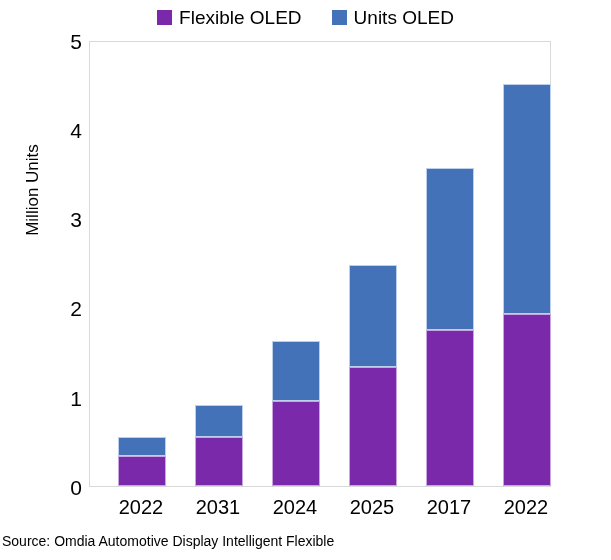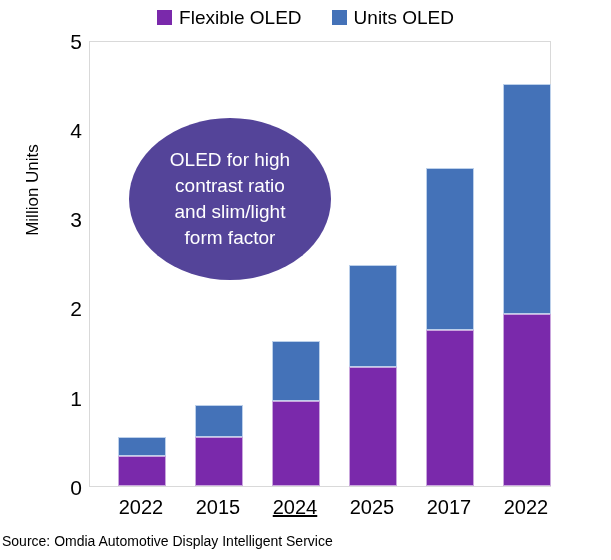--- a/index.html
+++ b/index.html
@@ -219,33 +219,25 @@
       </div>
 
       <div class="bar-group" style="left:413px;">
         <div class="seg seg-rigid" style="background:#4472B8; bottom:172px; height:230px;"></div>
         <div class="seg seg-flexible" style="background:#7A29AB; bottom:0; height:172px;"></div>
       </div>
 
     </div>
   </div>
 
-  <div class="callout">
-    <div class="callout-text">
-      <span>OLED for high</span><br>
-      <span>contrast ratio</span><br>
-      <span>and slim/light</span><br>
-      <span>form factor</span>
-    </div>
-  </div>
 
   <div class="xticks">
     <div class="xtick" style="left:7px;">2022</div>
-    <div class="xtick" style="left:84px;">2015</div>
-    <div class="xtick" style="left:161px;text-decoration:underline;">2024</div>
+    <div class="xtick" style="left:84px;">2031</div>
+    <div class="xtick" style="left:161px;">2024</div>
     <div class="xtick" style="left:238px;">2025</div>
     <div class="xtick" style="left:315px;">2017</div>
     <div class="xtick" style="left:392px;">2022</div>
   </div>
 
-  <div class="source">Source: Omdia Automotive Display Intelligent Service</div>
+  <div class="source">Source: Omdia Automotive Display Intelligent Flexible</div>
 
 </div>
 
 </body></html>

